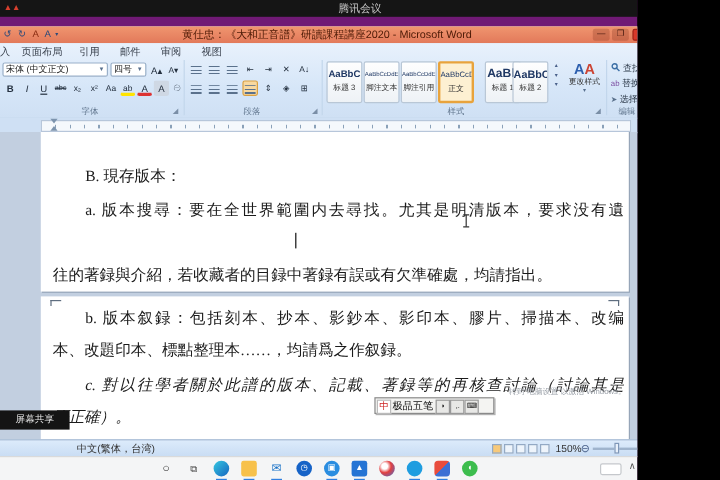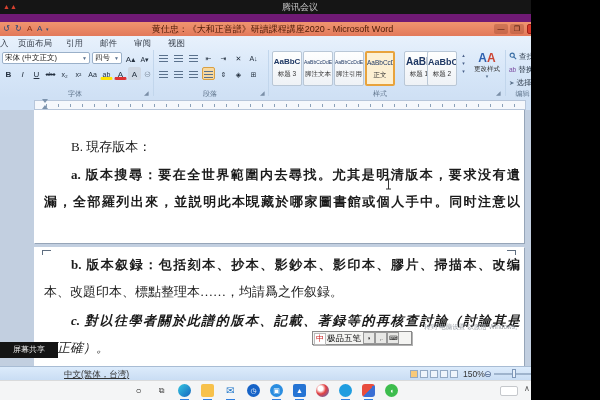--- a/index.html
+++ b/index.html
@@ -43,21 +43,21 @@
   #ruler{left:0;top:76px;width:545px;height:12px;background:#cfe0f4;border-bottom:1px solid #aebfd6;}
   #ruler .band{left:34px;top:2px;width:490px;height:8px;background:#f5f8fc;border:1px solid #b7c6da;
        background-image:repeating-linear-gradient(90deg,transparent 0 11px,#8aa0b8 11px 12px);background-size:100% 3px;background-position:0 3px;background-repeat:no-repeat;}
   
   #docarea{left:0;top:88px;width:545px;height:256px;background:#c2cfe0;overflow:hidden;}
   .page{left:34px;width:490px;background:#fff;box-shadow:1px 1px 0 #96a5b8;}
   .cropmark{width:9px;height:5px;box-sizing:border-box;}
   #doctext{left:44px;top:0;width:476px;height:256px;font-family:"Liberation Serif","DejaVu Serif",serif;
            color:#1b1b1b;font-size:13px;}
   .dline{position:absolute;left:0;width:476px;height:18px;line-height:18px;white-space:nowrap;}
-  .dline.full{text-align:justify;text-align-last:justify;white-space:normal;height:18px;overflow:hidden;font-weight:bold;}
+  .dline.full{text-align:justify;text-align-last:justify;white-space:normal;height:18px;overflow:hidden;}
   .dline.ind{padding-left:27px;width:449px;}
   .dline.kai{font-style:italic;}
   #caret{left:246px;top:84px;width:1px;height:13px;background:#111;}
   
   #vscroll{left:536px;top:0;width:9px;height:256px;background:#d7e3f2;border-left:1px solid #b6c8de;}
   #vscroll .arr{left:0;width:9px;height:9px;font-size:5px;color:#4a618a;text-align:center;line-height:9px;background:#c8d9ee;}
   #vthumb{left:1px;top:11px;width:7px;height:36px;background:#f2f7fd;border:1px solid #8fa9c9;border-radius:2px;box-sizing:border-box;}
   
   #statusbar{left:0;top:344px;width:545px;height:14px;background:linear-gradient(#dcebfb,#c8dcf3);
              border-top:1px solid #a8bcd4;font-size:8.5px;color:#333;}
@@ -231,42 +231,42 @@
     <div id="docarea" class="abs">
       <div class="page abs" style="top:-10px;height:143px;"></div>
       <div class="page abs" style="top:137px;height:130px;">
         <div class="cropmark abs" style="left:8px;top:3px;border-top:1px solid #5f6e80;border-left:1px solid #5f6e80;"></div>
         <div class="cropmark abs" style="left:473px;top:3px;border-top:1px solid #5f6e80;border-right:1px solid #5f6e80;"></div>
       </div>
 
       <div id="doctext" class="abs">
         <div class="dline ind" style="top:28px;">B. 現存版本：</div>
         <div class="dline ind full" style="top:56px;">a. 版本搜尋：要在全世界範圍内去尋找。尤其是明清版本，要求没有遺</div>
-        <div class="dline full" style="top:83px;">漏，全部羅列出來，並説明此本現藏於哪家圖書館或個人手中。同时注意以</div>
+        <div class="dline" style="top:110px;">往的著録與介紹，若收藏者的目録中著録有誤或有欠準確處，均請指出。</div>
         <div class="dline ind full" style="top:146px;">b. 版本叙録：包括刻本、抄本、影鈔本、影印本、膠片、掃描本、改编</div>
         <div class="dline" style="top:173px;">本、改題印本、標點整理本……，均請爲之作叙録。</div>
         <div class="dline ind kai full" style="top:202px;">c. 對以往學者關於此譜的版本、記載、著録等的再核查討論（討論其是</div>
         <div class="dline kai" style="top:229px;">否正確）。</div>
       </div>
       <div id="caret" class="abs"></div>
       <svg class="abs" style="left:385px;top:68px;" width="7" height="12" viewBox="0 0 7 12">
         <line x1="1" y1="1" x2="6" y2="1" stroke="#333" stroke-width="1"></line>
           <line x1="3.5" y1="1" x2="3.5" y2="11" stroke="#333" stroke-width="1"></line>
           <line x1="1" y1="11" x2="6" y2="11" stroke="#333" stroke-width="1"></line>
       </svg>
 
       <div id="vscroll" class="abs">
         <div class="arr abs" style="top:0;">▲</div>
         <div id="vthumb" class="abs"></div>
         <div class="arr abs" style="top:247px;">▼</div>
       </div>
     </div>
 
     <div id="statusbar" class="abs">
-      <span class="abs" style="left:64px;top:2px;text-decoration:underline;">中文(繁体，台湾)</span>
+      <span class="abs" style="left:64px;top:2px;">中文(繁体，台湾)</span>
       <span class="viewbtn abs" style="left:410px;background:#f7c97a;"></span>
       <span class="viewbtn abs" style="left:420px;"></span>
       <span class="viewbtn abs" style="left:430px;"></span>
       <span class="viewbtn abs" style="left:440px;"></span>
       <span class="viewbtn abs" style="left:450px;"></span>
       <span class="abs" style="left:463px;top:2px;">150%</span>
       <span class="zbtn abs" style="left:484px;">⊖</span>
       <div id="zoomtrack" class="abs" style="left:494px;"></div>
       <div id="zoomthumb" class="abs" style="left:512px;"></div>
       <span class="zbtn abs" style="left:534px;">⊕</span>

